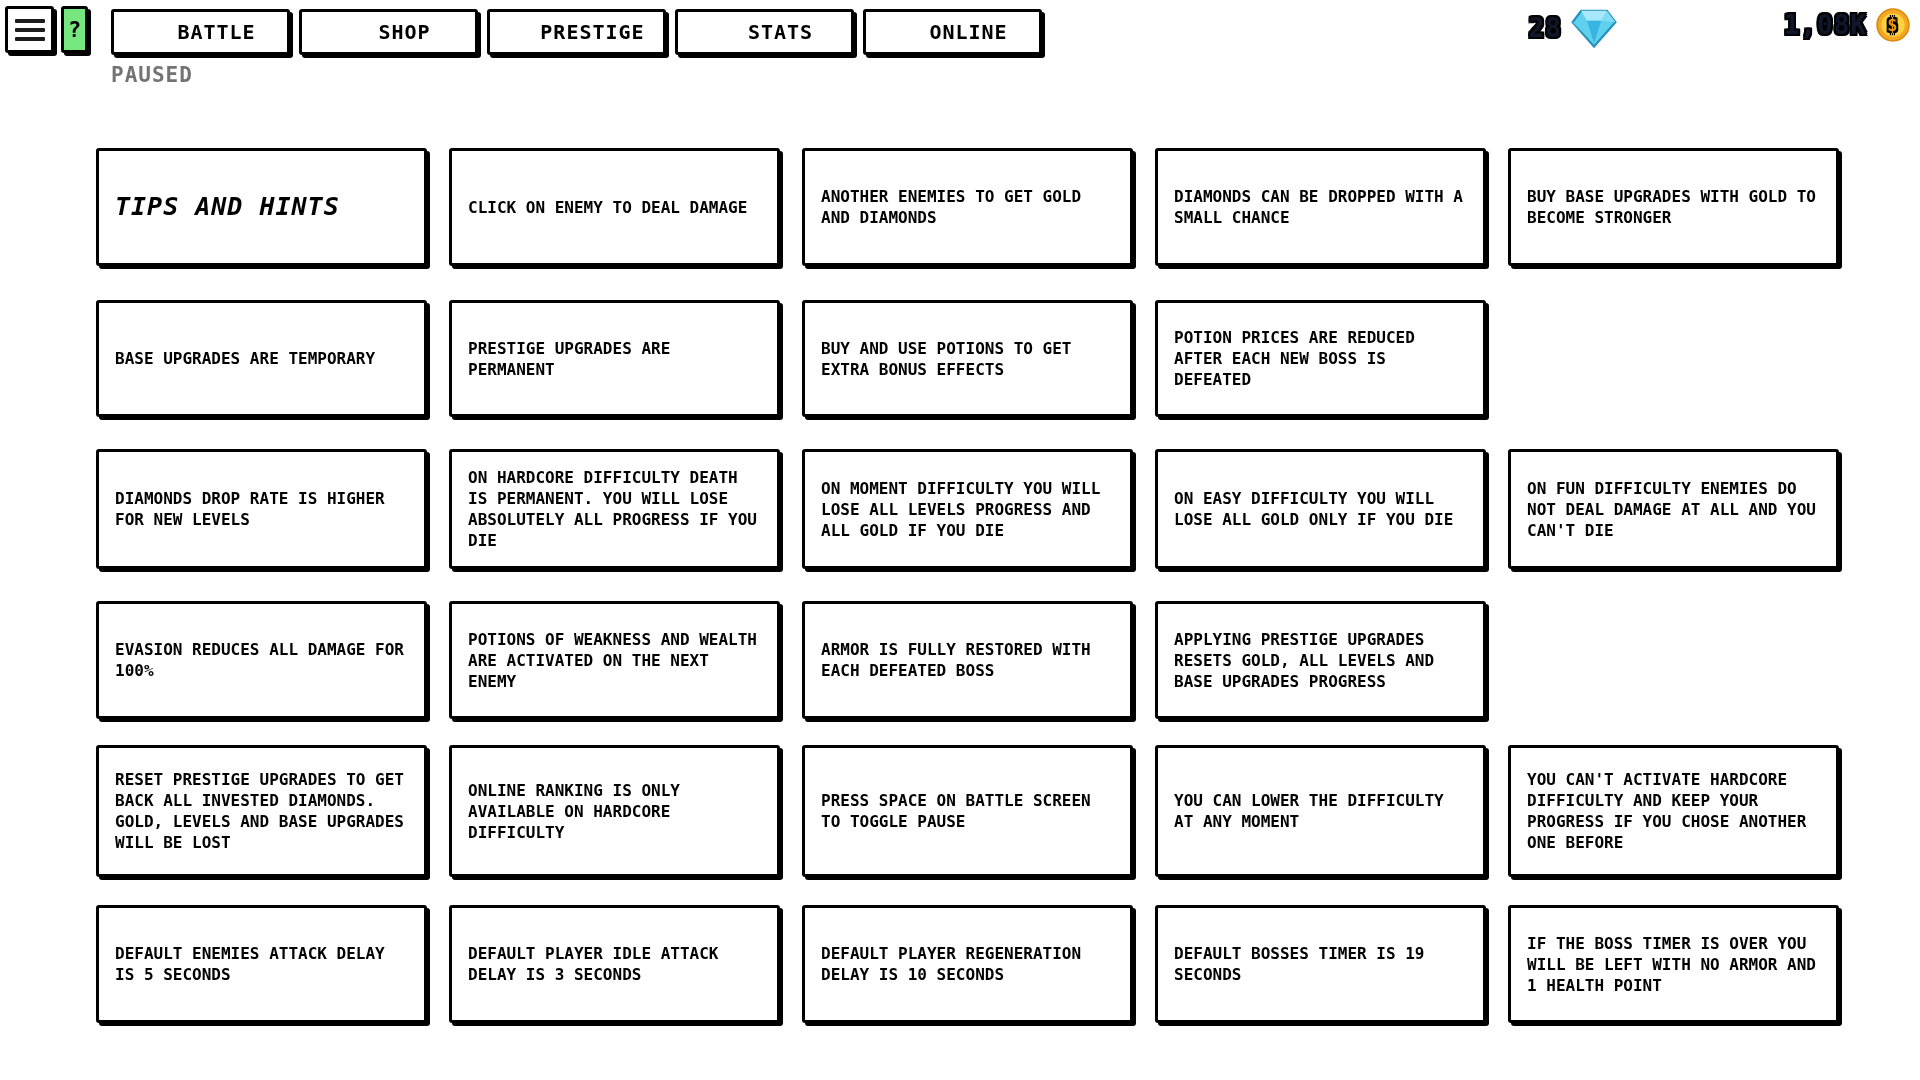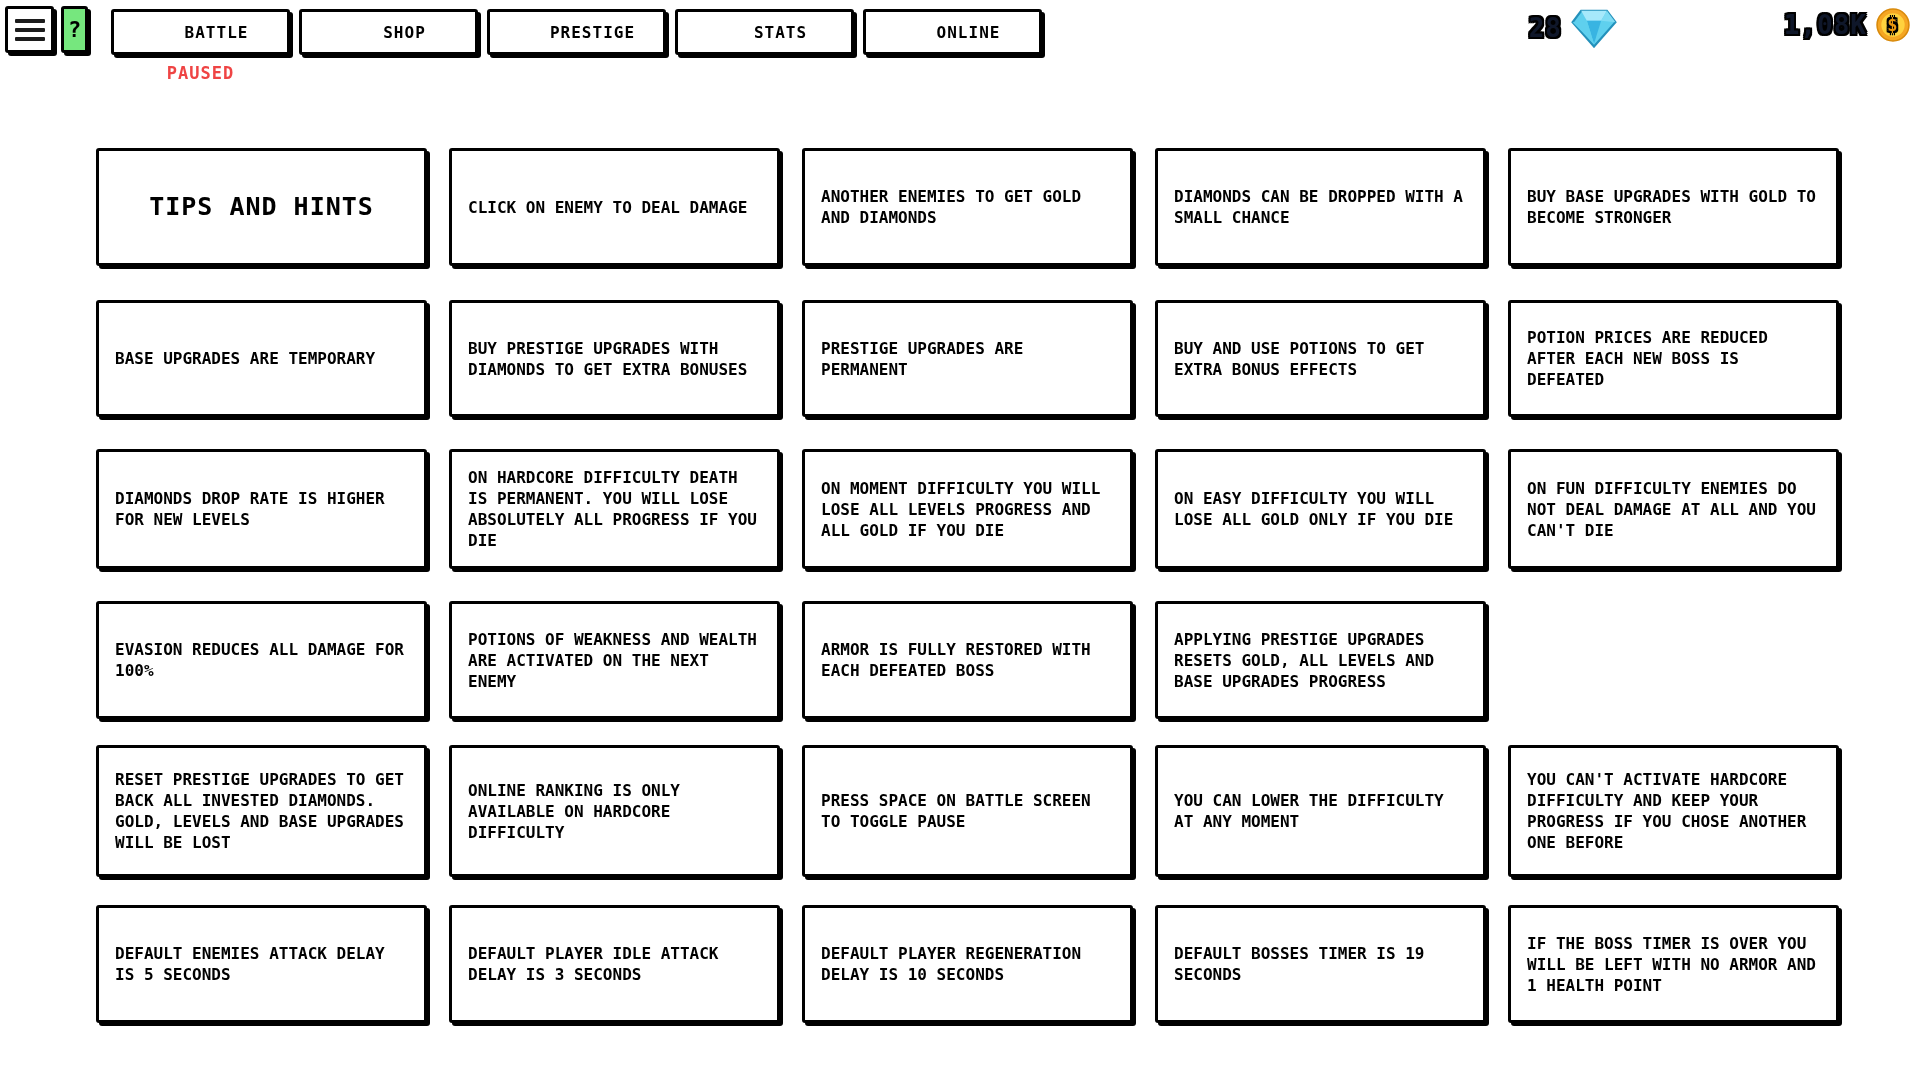--- a/index.html
+++ b/index.html
@@ -12,24 +12,24 @@
     background:#fff;border:3px solid #000;border-radius:3px;
     box-shadow:3px 3px 0 #000;box-sizing:border-box;
     display:flex;align-items:center;justify-content:center;
     font-weight:bold;cursor:pointer;
   }
   .menu-button{position:absolute;left:5px;top:6px;width:49px;height:47px;}
   .hamburger{display:flex;flex-direction:column;gap:5px;}
   .hamburger i{display:block;width:30px;height:4px;background:#1c1c1c;border-radius:1px;}
   .help-button{position:absolute;left:61px;top:6px;width:27px;height:47px;background:#76e77e;font-size:22px;}
   .tabs{position:absolute;left:111px;top:9px;display:flex;gap:9px;}
-  .tab{width:179px;height:46px;font-size:16px;letter-spacing:1px;padding-left:32px;}
+  .tab{width:179px;height:46px;font-size:20px;letter-spacing:1px;padding-left:32px;}
   .paused{
-    position:absolute;left:111px;top:63px;width:179px;text-align:center;
-    color:#ef4444;font-size:17px;letter-spacing:1px;
+    position:absolute;left:111px;top:63px;width:179px;
+    color:#737373;font-size:21px;letter-spacing:1px;
   }
   .currency{
     position:absolute;top:8px;display:flex;align-items:center;gap:9px;
     font-size:26px;color:#0f172a;letter-spacing:1px;
     text-shadow:-2px 0 #000,2px 0 #000,0 -2px #000,0 2px #000,
                 -2px -2px #000,2px -2px #000,-2px 2px #000,2px 2px #000;
   }
   .currency.diamonds{right:303px;}
   .currency.gold{right:10px;}
   .currency svg{display:block;}
@@ -48,21 +48,21 @@
   .r5 .card{height:132px;}
   .r6 .card{height:118px;}
   .card{
     width:331px;box-sizing:border-box;background:#fff;
     border:3px solid #000;border-radius:3px;box-shadow:3px 3px 0 #000;
     display:flex;align-items:center;padding:0 16px;
     font-size:16px;line-height:21px;color:#000;
   }
   .card span{display:block;width:100%;}
   .card-title{font-size:25px;line-height:30px;letter-spacing:1px;}
-  .card-title span{text-align:center;}
+  .card-title span{font-style:italic;}
 </style>
 </head>
 <body>
 
 <div>
 
   <div class="btn menu-button">
     <span class="hamburger">
         <i></i>
         <i></i>
@@ -121,23 +121,20 @@
     <div class="card">
         <span>BUY BASE UPGRADES WITH GOLD TO BECOME STRONGER</span>
       </div>
   </div>
 
   <div class="row r2">
     <div class="card">
         <span>BASE UPGRADES ARE TEMPORARY</span>
       </div>
     <div class="card">
-        <span>BUY PRESTIGE UPGRADES WITH DIAMONDS TO GET EXTRA BONUSES</span>
-      </div>
-    <div class="card">
         <span>PRESTIGE UPGRADES ARE PERMANENT</span>
       </div>
     <div class="card">
         <span>BUY AND USE POTIONS TO GET EXTRA BONUS EFFECTS</span>
       </div>
     <div class="card">
         <span>POTION PRICES ARE REDUCED AFTER EACH NEW BOSS IS DEFEATED</span>
       </div>
   </div>
 

